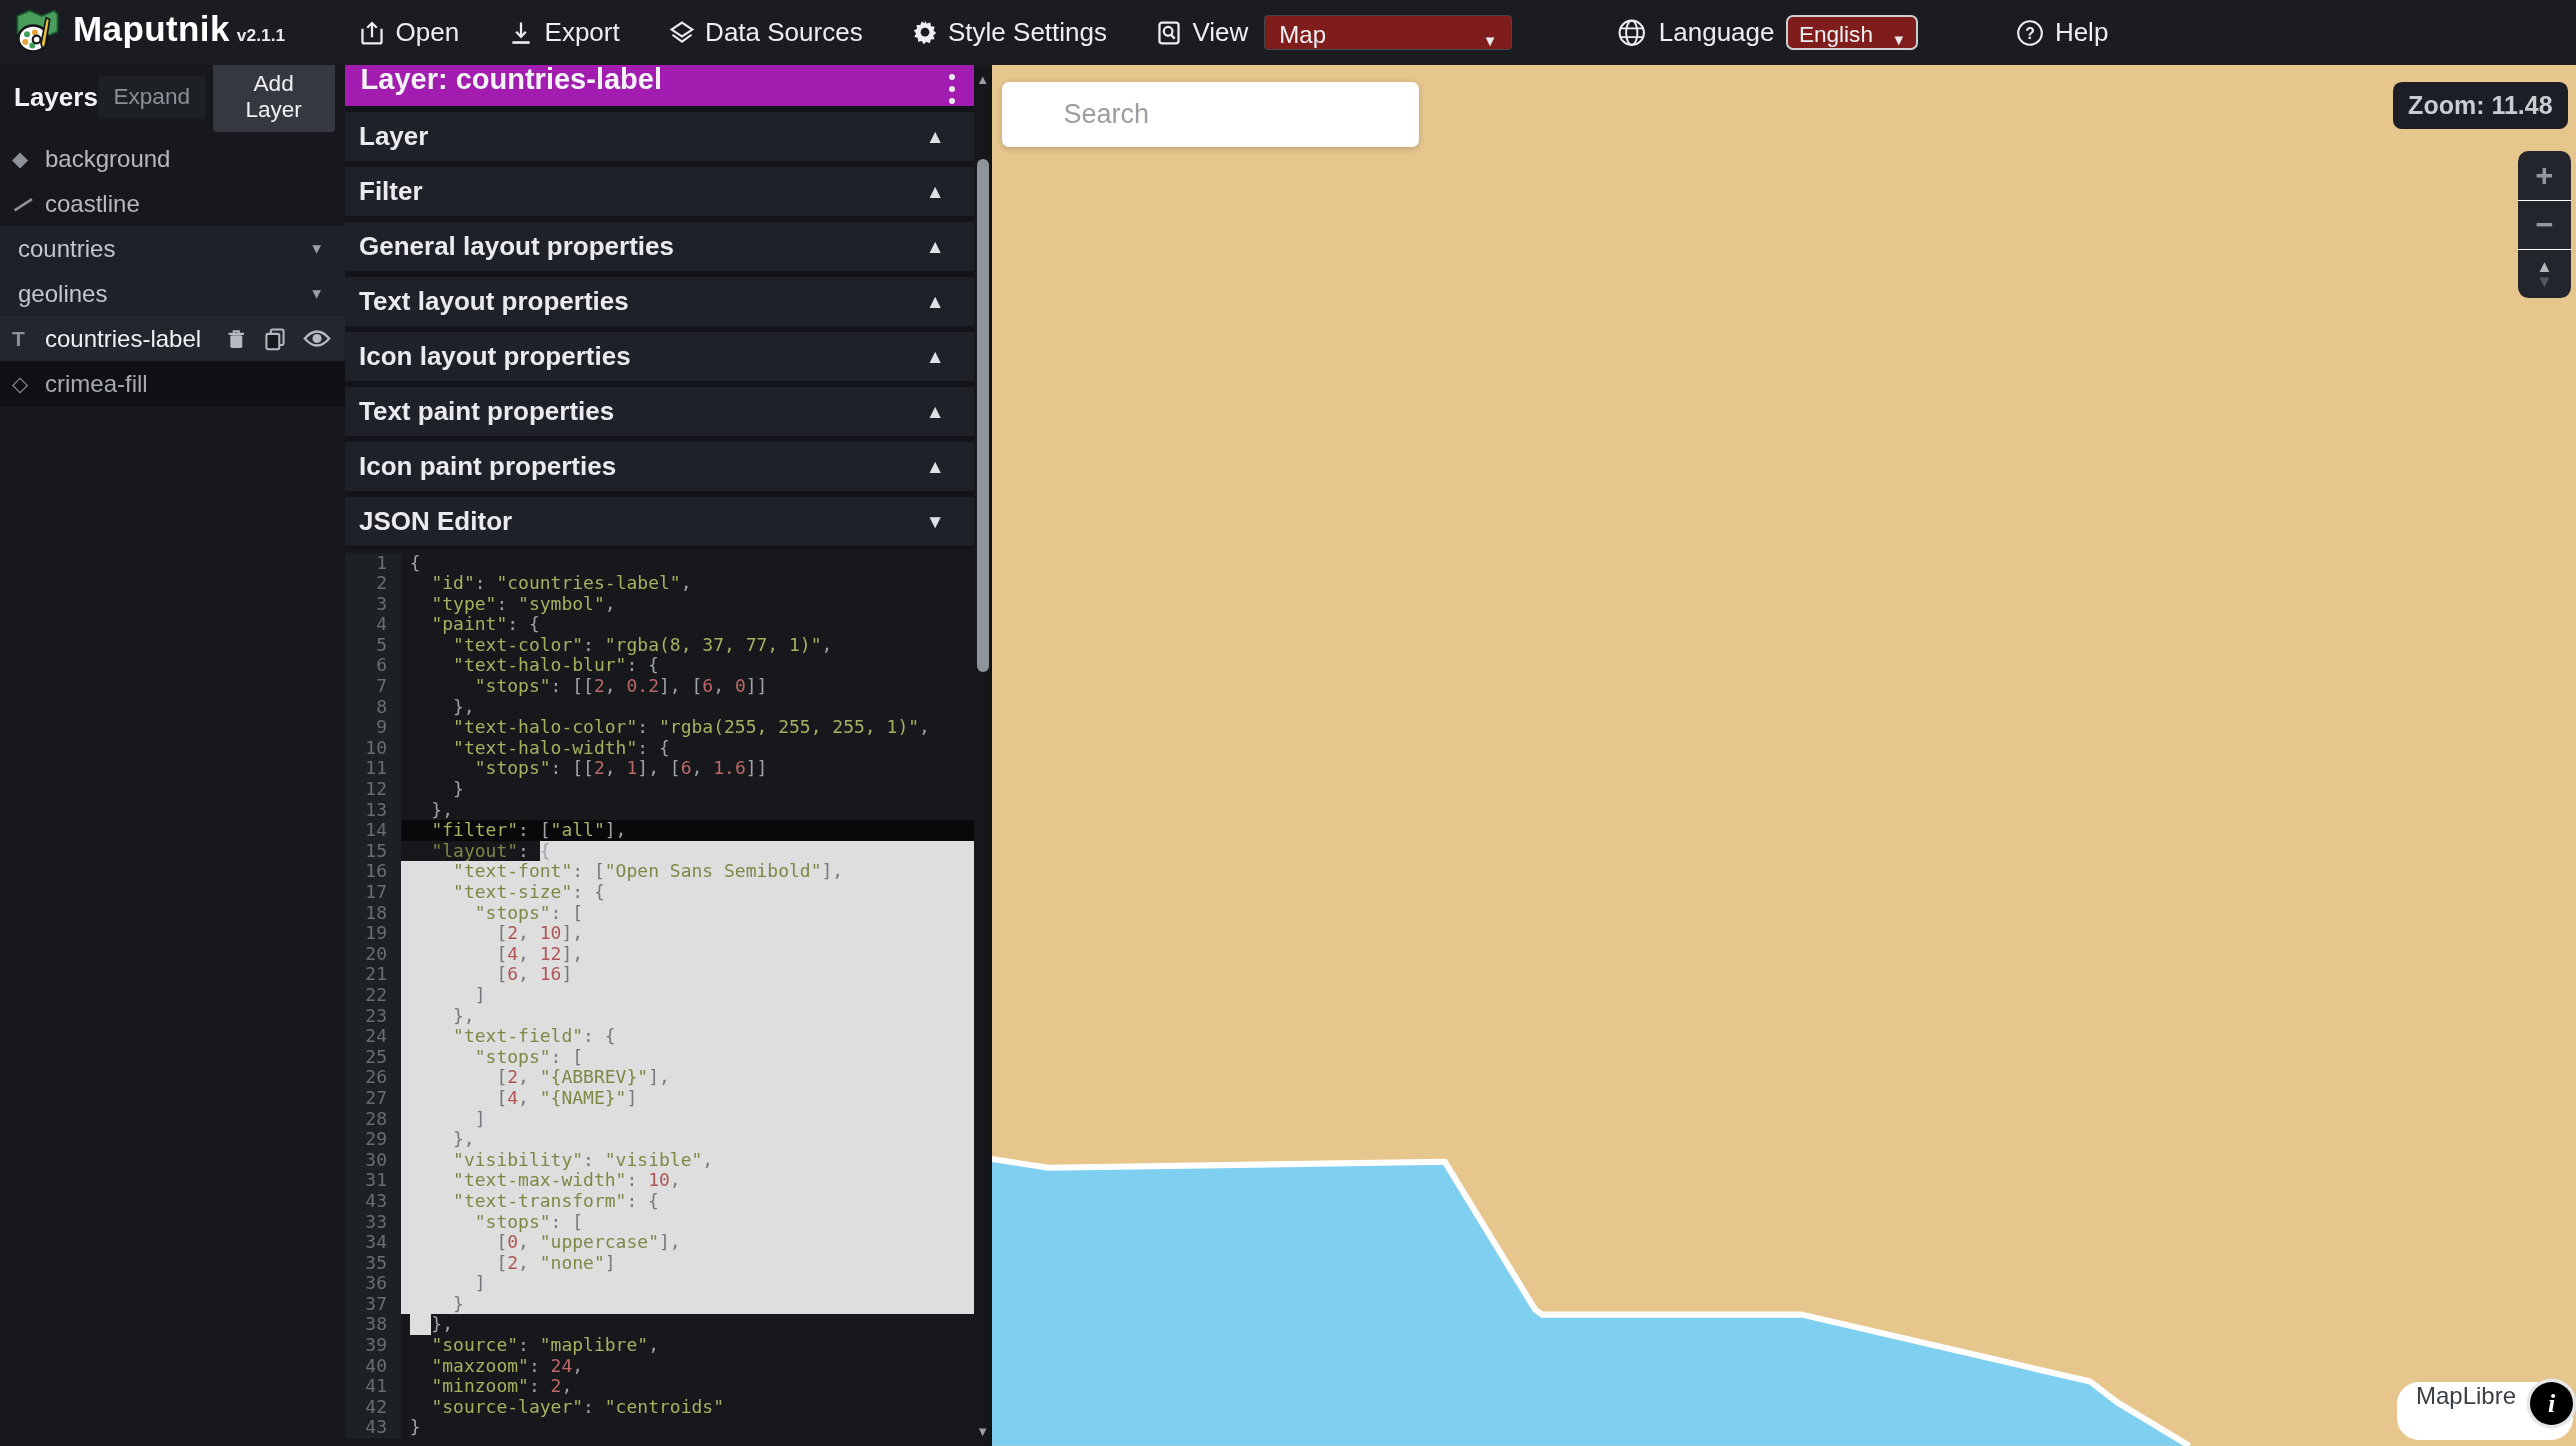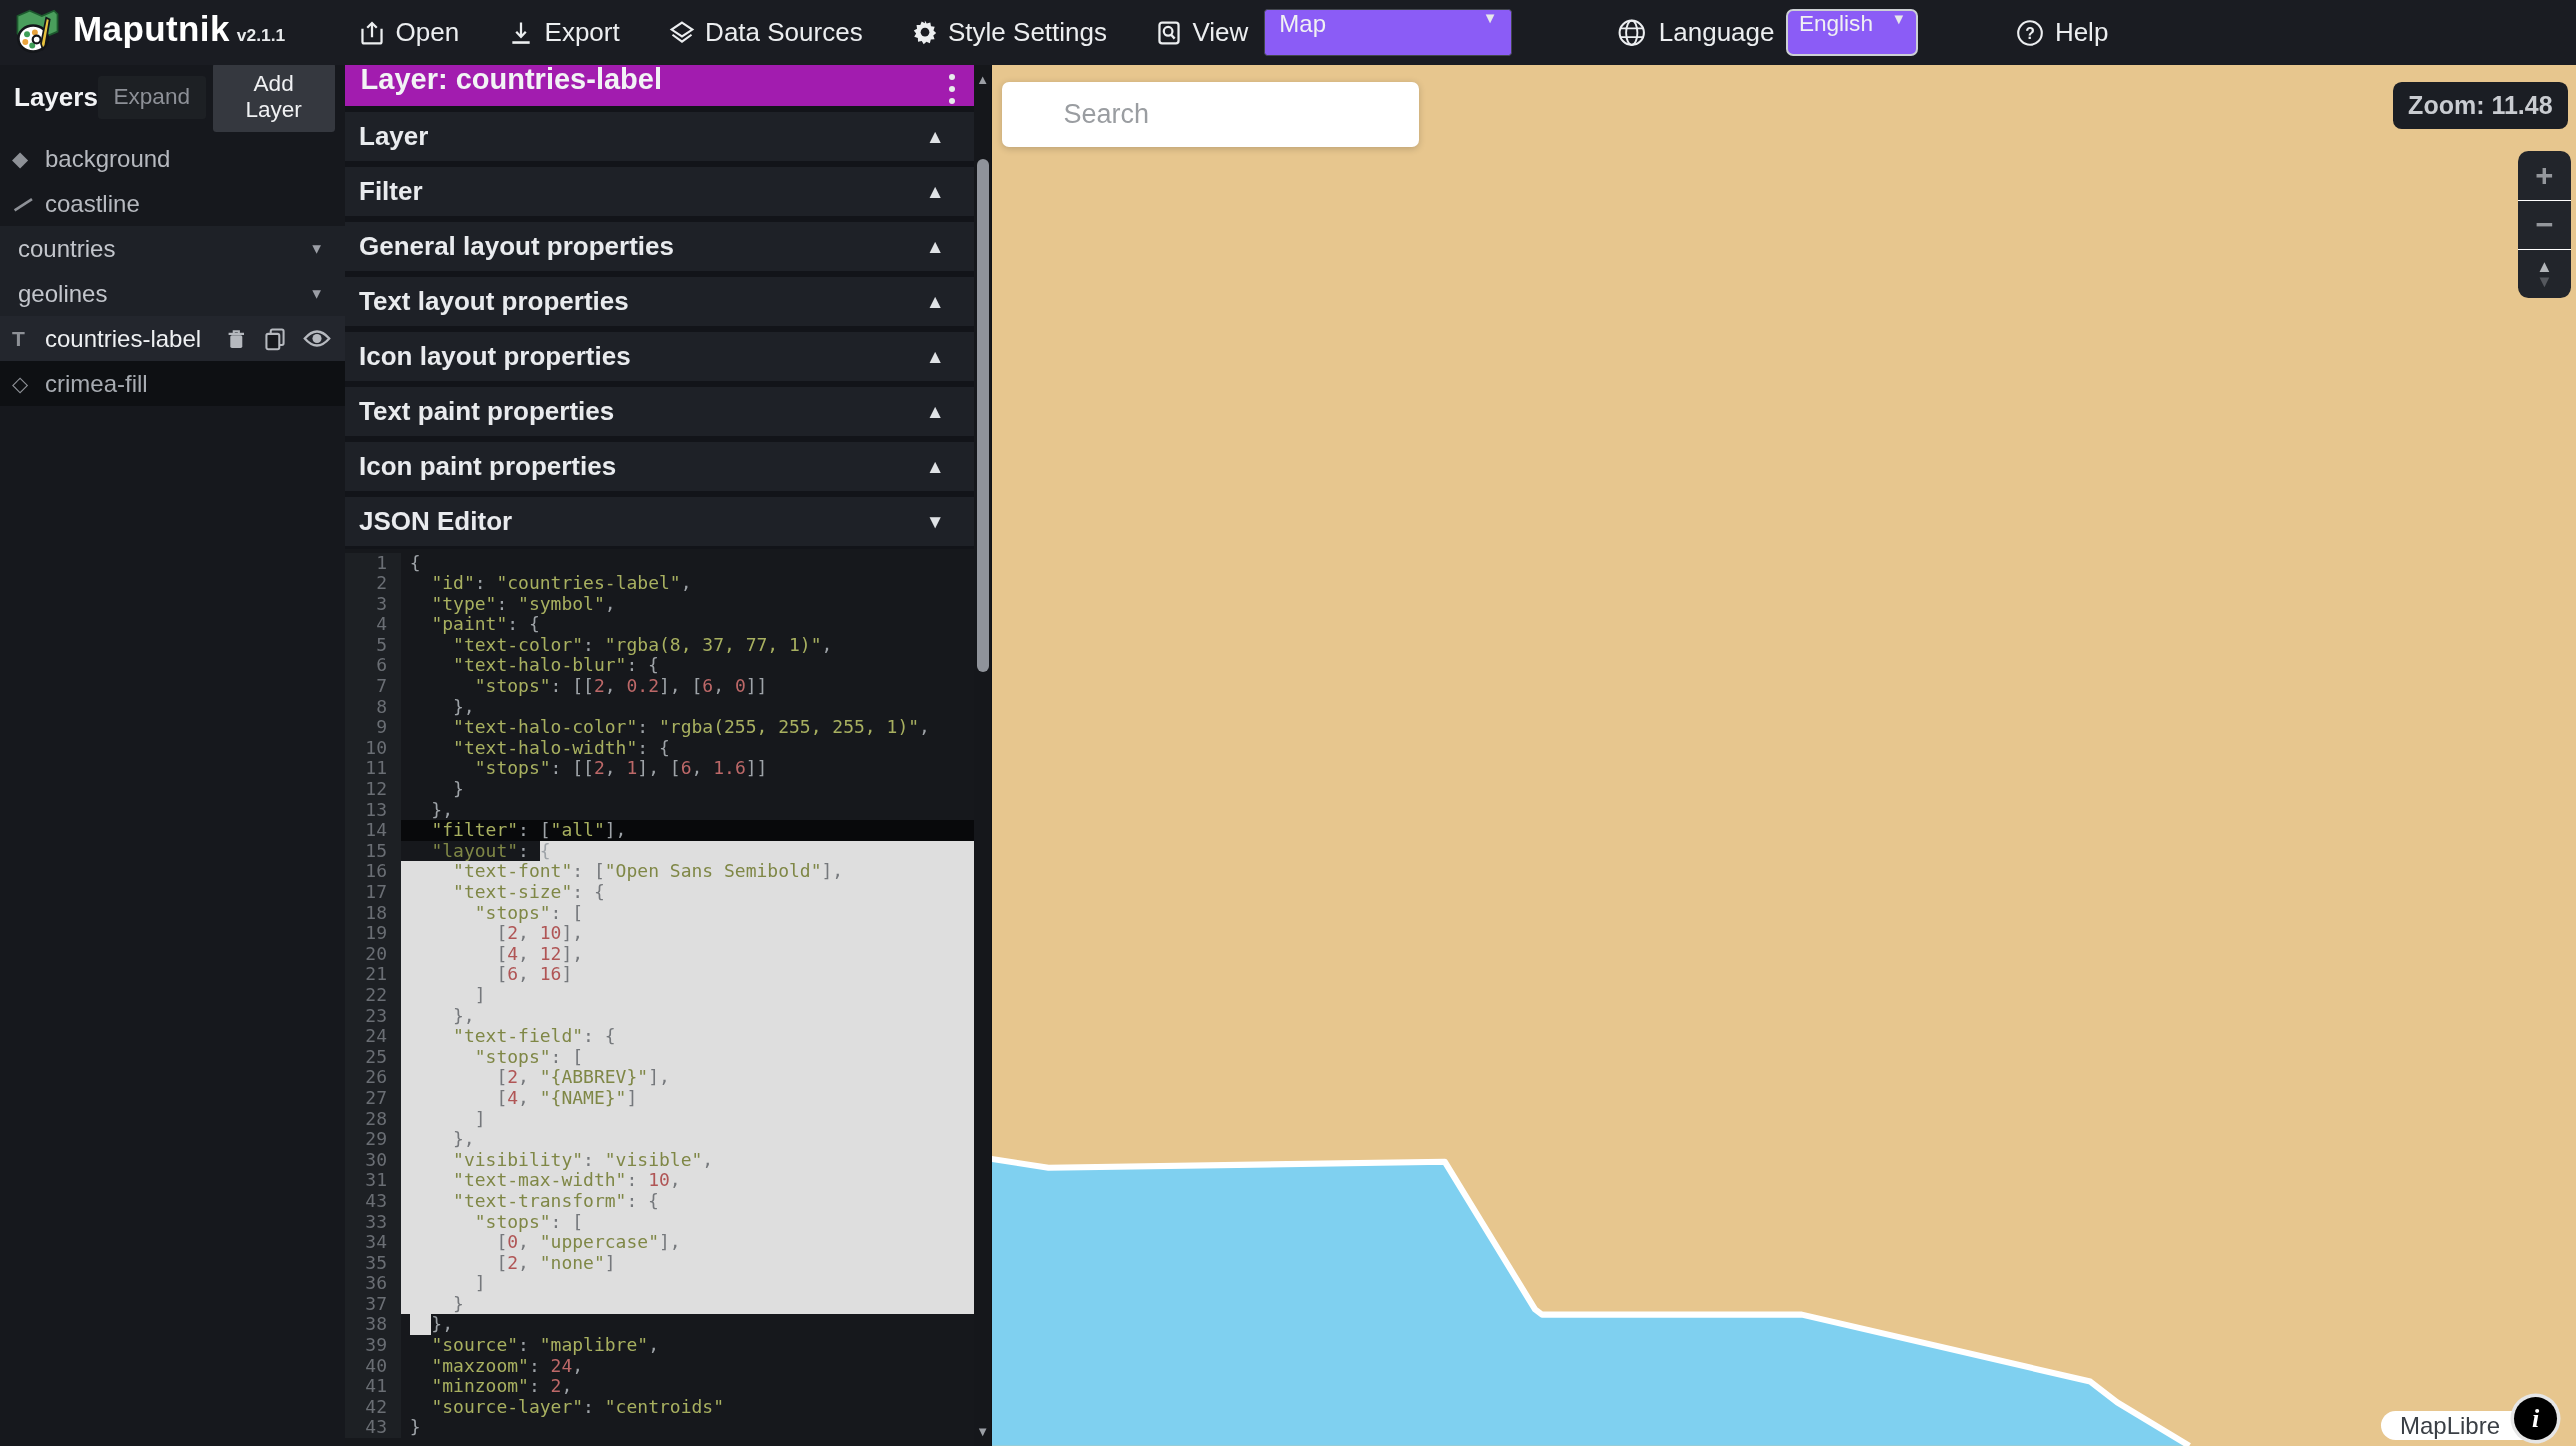--- a/index.html
+++ b/index.html
@@ -8,21 +8,21 @@
 
   
   .header { position:absolute; left:0; top:0; width:2576px; height:65px; background:#1a1c22; display:flex; align-items:center; z-index:30; }
   .logo-wrap { display:flex; align-items:baseline; margin-left:14px; }
   .logo-svg { width:47px; height:47px; align-self:center; margin-right:12px; }
   .app-name { color:#fff; font-size:35px; font-weight:bold; letter-spacing:0.4px; }
   .app-version { color:#e8eaec; font-size:17.4px; font-weight:bold; margin-left:7px; }
   .menu { display:flex; align-items:center; margin-left:74px; gap:49px; }
   .menu-item { display:flex; align-items:center; gap:10.4px; color:#eceef0; font-size:26px; cursor:pointer; }
   .menu-item svg { display:block; }
-  .hdr-select { display:flex; align-items:flex-start; justify-content:space-between; background:#8b5cf6; border:0.9px solid #43474e; border-radius:3.5px; height:47px; width:248px; padding:0 14px; color:#f0f1f3; font-size:24px; margin-left:-33px; cursor:pointer; }
+  .hdr-select { display:flex; align-items:flex-end; justify-content:space-between; background:#7f1d1d; border:0.9px solid #43474e; border-radius:3.5px; height:35px; width:248px; padding:0 14px; color:#f0f1f3; font-size:24px; margin-left:-33px; cursor:pointer; }
   .hdr-select.small { width:132px; margin-left:0; border:2.6px solid #ccd0d4; border-radius:7px; font-size:22.6px; padding:0 10.4px; }
   .select-caret { font-size:14.8px; color:#e6e8ea; margin-left:10.4px; }
   .lang-cluster { display:flex; align-items:center; gap:12px; margin-left:56px; }
   .help-cluster { display:flex; align-items:center; gap:10.4px; margin-left:49px; color:#eceef0; font-size:26px; cursor:pointer; }
 
   
   .sidebar { position:absolute; left:0; top:65px; width:345px; height:1381px; background:#16181d; z-index:20; }
   .sidebar-head { display:flex; align-items:center; padding:10.4px 10.4px 0 14px; height:54px; }
   .sidebar-title { color:#f2f3f5; font-size:26px; font-weight:bold; flex:1; }
   .btn-expand { background:#1d2024; color:#8d9097; font-size:22.6px; border:none; padding:8.7px 15.6px; border-radius:3.5px; cursor:pointer; font-family:inherit; }
@@ -73,21 +73,21 @@
   .searchbox { position:absolute; left:10.4px; top:17.4px; width:417px; height:65px; background:#fff; border-radius:7px; box-shadow:0 1.7px 7px rgba(0,0,0,.18); display:flex; align-items:center; padding:0 14px;gap:33px; }
   .searchbox input { border:none; outline:none; flex:1; font-size:27px; color:#333; margin-left:14px; font-family:inherit; background:transparent; }
   .searchbox input::placeholder { color:#9a9da1; }
   .zoom-badge { position:absolute; right:7.8px; top:17.4px; background:#1b1e24; border-radius:8.7px; padding:8.7px 15.6px; color:#c9ccd1; font-size:25px; font-weight:bold; }
   .map-controls { position:absolute; right:5.2px; top:86px; width:53px; border-radius:10.4px; overflow:hidden; display:flex; flex-direction:column; }
   .map-ctl-btn { height:49px; background:#22252b; display:flex; align-items:center; justify-content:center; color:#94979c; font-size:31px; font-weight:bold; cursor:pointer; border:none; }
   .map-ctl-btn + .map-ctl-btn { border-top:1.7px solid #fff; }
   .compass-glyph { display:flex; flex-direction:column; align-items:center; line-height:14.8px; font-size:16.5px; }
   .compass-glyph .up { color:#b3b6ba; }
   .compass-glyph .down { color:#55585e; }
-  .attribution { position:absolute; right:19px; bottom:6px; height:29px; background:#fff; border-radius:22px; display:flex; align-items:flex-end; padding-left:19px; }
+  .attribution { position:absolute; right:3px; bottom:6px; height:58px; background:#fff; border-radius:22px; display:flex; align-items:flex-start; padding-left:19px; }
   .attr-label { color:#3a3f45; font-size:24px; padding-right:14px; }
   .info-btn { width:43px; height:43px; border-radius:50%; background:#000; color:#fff; display:flex; align-items:center; justify-content:center; font-size:26px; font-weight:bold; font-family:"Liberation Serif",serif; font-style:italic; box-shadow:0 0 0 3.5px #e6e6e6; cursor:pointer; }
 </style>
 </head>
 <body>
 
 <div id="app">
 
   <div class="header">
     <div class="logo-wrap">

